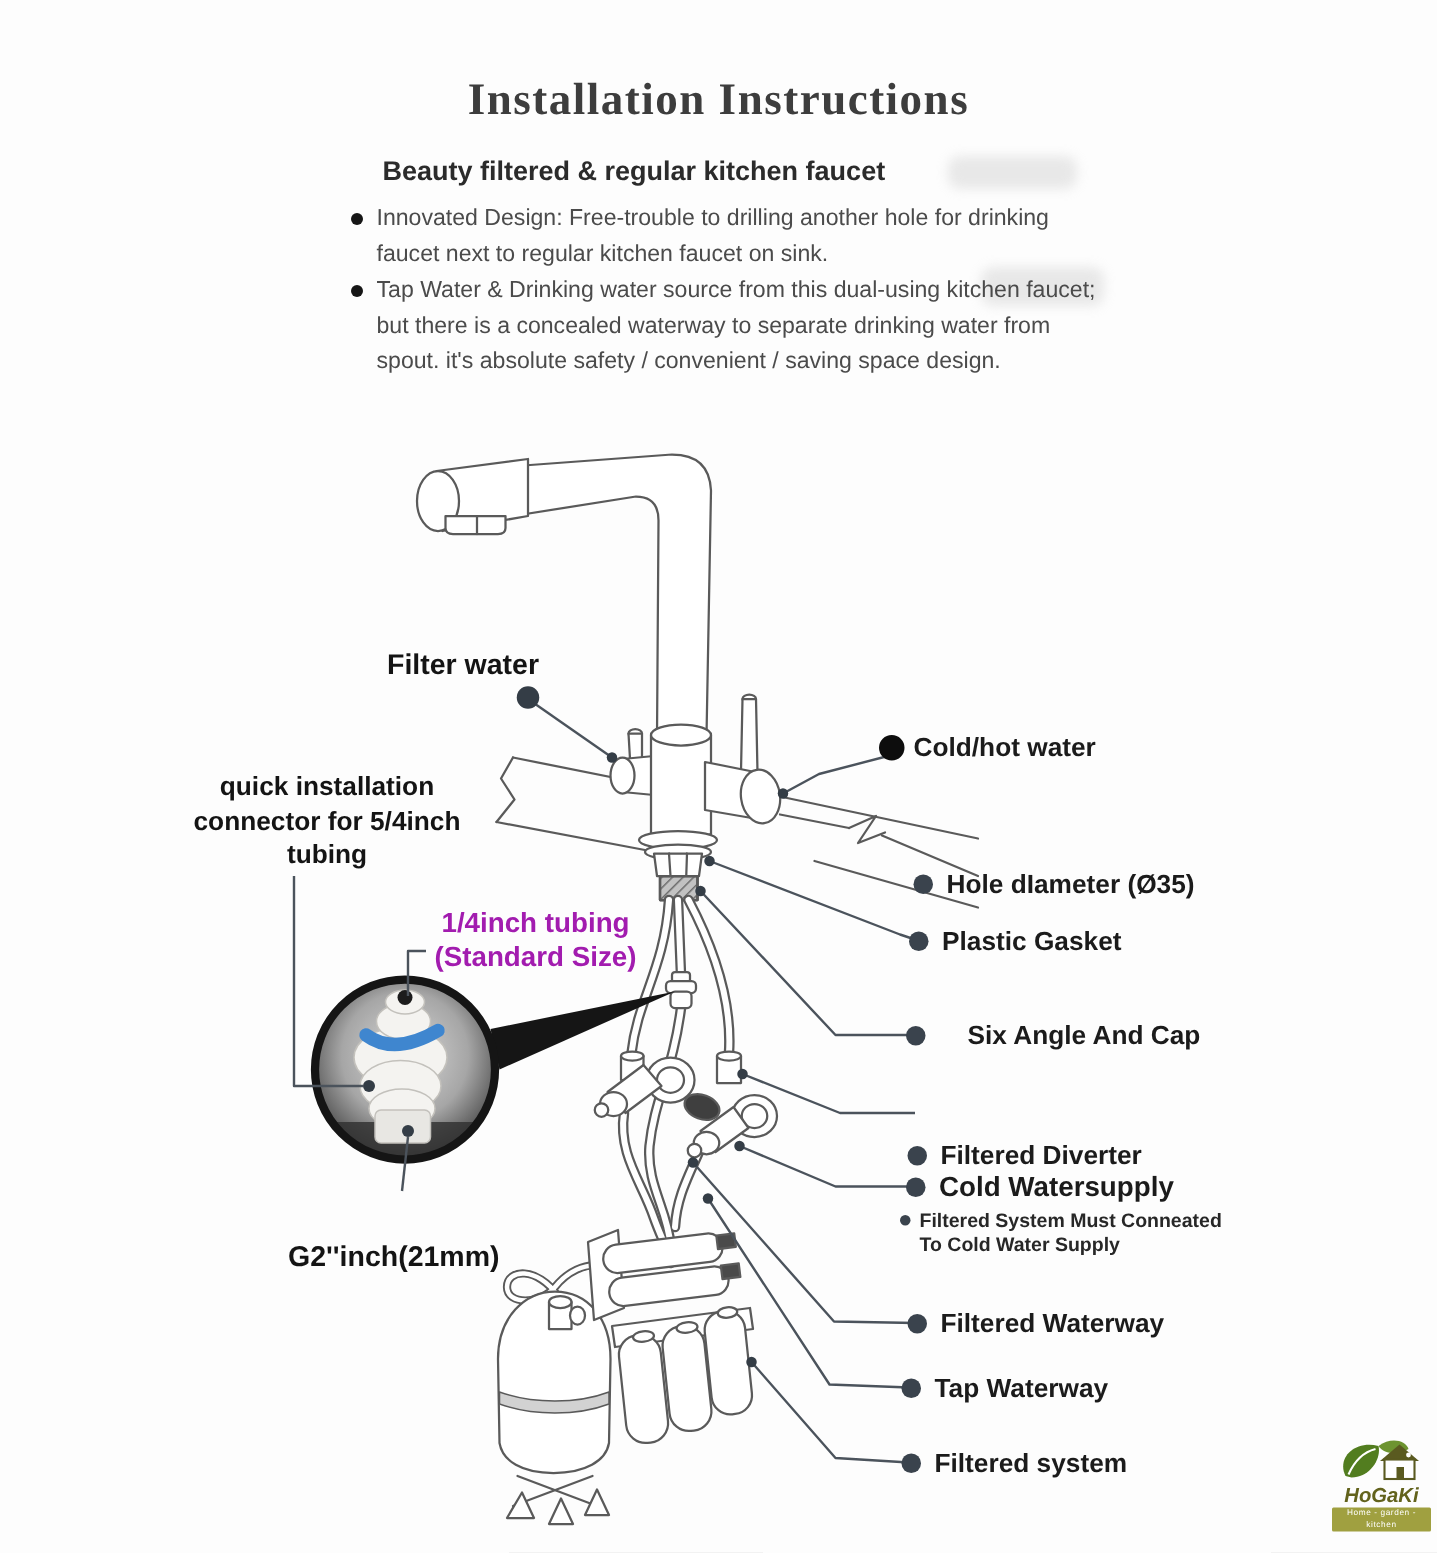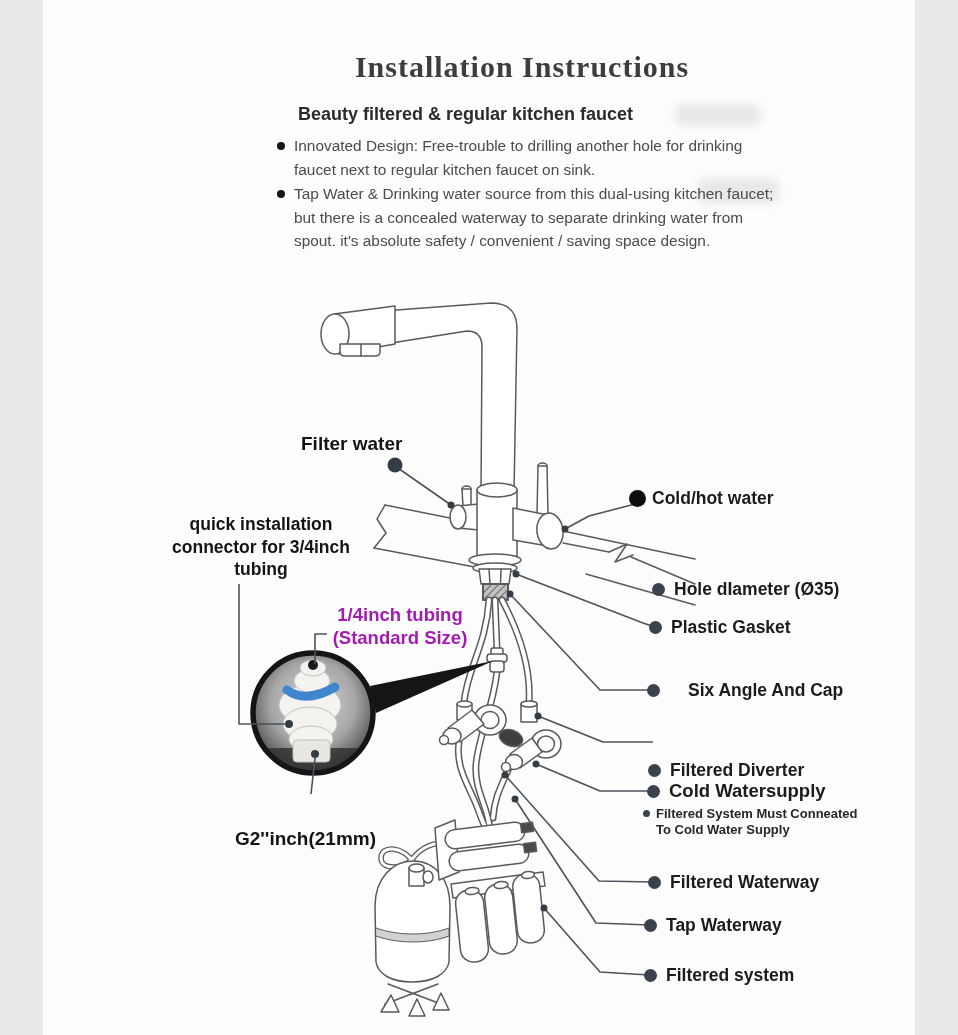--- a/index.html
+++ b/index.html
@@ -1,17 +1,17 @@
 <!DOCTYPE html>
 <html style="--accent-blue: #3f86cf; --logo-olive: #62621c; --logo-banner: #a0a040; --logo-leaf: #527d1f; --line-gray: #5a5a5a;"><head>
 <meta charset="utf-8">
 <style>
   html,body{margin:0;padding:0;background:#e9e9e9;}
   #page{
-    position:relative;width:872px;height:1035px;margin:0 auto;
+    position:relative;width:958px;height:1035px;margin:0 auto;
     background:#fdfdfd;overflow:hidden;
     font-family:"Liberation Sans",sans-serif;color:#1c1c1c;
   }
   
   .title{
     position:absolute;left:0;top:50px;width:958px;text-align:center;
     font-family:"Liberation Serif",serif;font-size:30px;font-weight:600;
     color:#3d3d3d;letter-spacing:1px;
   }
   .subtitle{
@@ -238,21 +238,21 @@
 
     <g>
       <path class="leader" d="M196,584 L196,724 L242,724"></path>
       <path class="leader" d="M284,634 L272,634 L272,664"></path>
       <path class="leader" d="M272,758 L268,794"></path>
     </g>
   </svg>
 
   <div class="llabel" style="left:258px;top:433px;">Filter water</div>
 
-  <div class="llabel center" style="left:126px;top:513px;width:184px;font-size:17.5px;line-height:22.5px;">quick installation connector for 3/4inch tubing</div>
+  <div class="llabel center" style="left:126px;top:513px;width:184px;font-size:17.5px;line-height:22.5px;">quick installation connector for 5/4inch tubing</div>
 
   <div class="llabel center" style="left:272px;top:603px;width:170px;font-size:18.5px;font-weight:700;line-height:23px;color:#a21caf;">
     <span>1/4inch tubing</span><br>
     <span>(Standard Size)</span>
   </div>
 
   <div class="llabel" style="left:192px;top:792px;margin-top:36px;">G2''inch(21mm)</div>
 
   <div class="rlabel" style="left:586px;top:484px;gap:6px;">
     <span class="pt big"></span>

